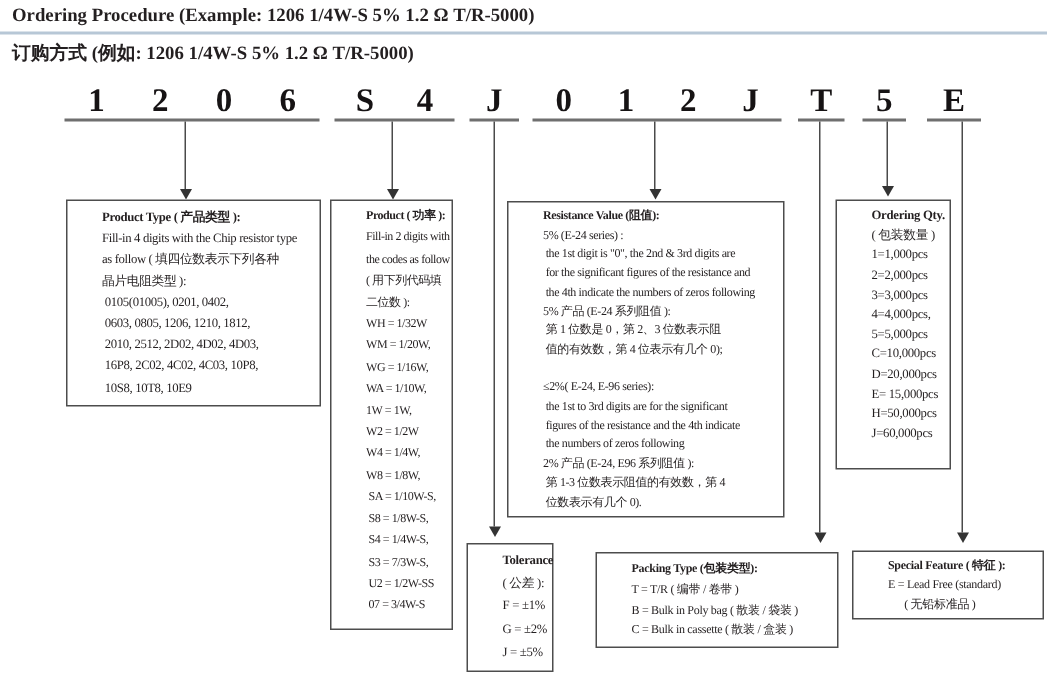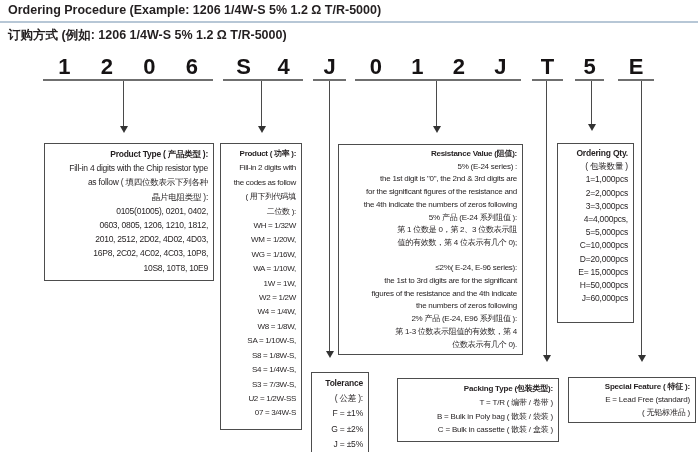--- a/index.html
+++ b/index.html
@@ -1,18 +1,18 @@
 <!DOCTYPE html>
 <html><head>
 <meta charset="utf-8">
 <style>
   html,body{margin:0;padding:0;background:#ffffff;}
   .canvas{
     position:relative;width:698px;height:452px;background:#ffffff;overflow:hidden;
-    font-family:Liberation Sans, sans-serif;color:#231f20;text-align:right;
+    font-family:Liberation Serif, serif;color:#231f20;
   }
   
   .title-en{position:absolute;left:8px;top:3px;font-size:12.5px;font-weight:bold;letter-spacing:0;}
   .divider{position:absolute;left:0;top:21px;width:698px;height:2px;background:#b7c7d6;}
   .title-zh{position:absolute;left:8px;top:27px;font-size:12.5px;font-weight:bold;}
   
   .grp{position:absolute;top:53px;height:24px;display:flex;justify-content:space-around;align-items:flex-end;
        border-bottom:2px solid #6f6f6f;padding-bottom:2px;}
   .grp .code-char{font-size:22px;font-weight:bold;line-height:20px;color:#161314;}
   .g1{left:43px;width:170px;} .g2{left:223px;width:80px;} .g3{left:313px;width:33px;}
@@ -23,21 +23,21 @@
   .conn .stem{flex:1;width:1.5px;background:#4a4a4a;}
   .conn .head{width:0;height:0;border-left:4.5px solid transparent;border-right:4.5px solid transparent;border-top:7px solid #333;}
   .c1{left:119px;top:81px;height:52px;}
   .c2{left:257px;top:81px;height:52px;}
   .c3{left:325px;top:81px;height:277px;}
   .c4{left:432px;top:81px;height:52px;}
   .c5{left:542px;top:81px;height:281px;}
   .c6{left:587px;top:81px;height:50px;}
   .c7{left:637px;top:81px;height:281px;}
   
-  .box{position:absolute;background:#fff;border:1px solid #4d4d4d;box-sizing:border-box;padding:3px 5px;margin-top:10px;}
+  .box{position:absolute;background:#fff;border:1px solid #4d4d4d;box-sizing:border-box;padding:3px 23px;}
   .box .bt{font-weight:bold;white-space:pre;}
   .box .bl{white-space:pre;}
   .b-product{left:44px;top:133px;width:170px;height:138px;font-size:8.5px;letter-spacing:-0.25px;line-height:14.2px;}
   .b-wattage{left:220px;top:133px;width:82px;height:287px;font-size:8px;letter-spacing:-0.3px;line-height:14.4px;}
   .b-resistance{left:338px;top:134px;width:185px;height:211px;font-size:8px;letter-spacing:-0.25px;line-height:12.7px;}
   .b-tolerance{left:311px;top:362px;width:58px;height:86px;font-size:8.5px;letter-spacing:-0.2px;line-height:15.2px;}
   .b-packqty{left:557px;top:133px;width:77px;height:180px;font-size:8.5px;letter-spacing:-0.2px;line-height:13.2px;}
   .b-packtype{left:397px;top:368px;width:162px;height:64px;font-size:8px;letter-spacing:-0.2px;line-height:13.8px;}
   .b-special{left:568px;top:367px;width:128px;height:46px;font-size:8px;letter-spacing:-0.2px;line-height:12.8px;}
 </style>

